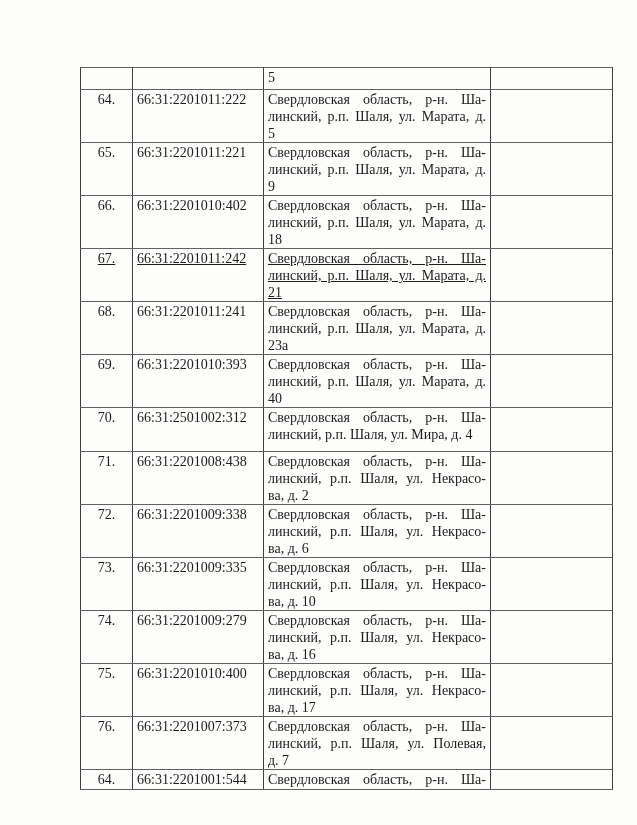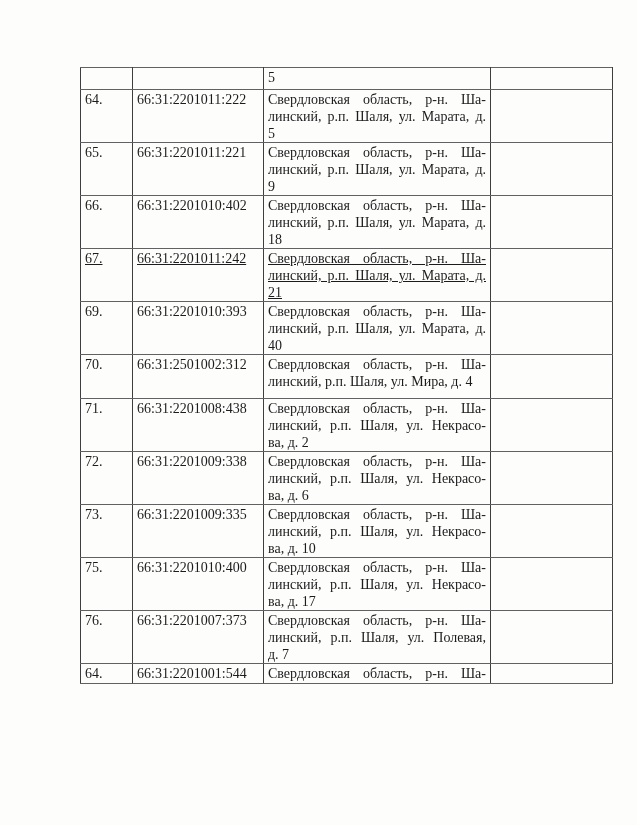--- a/index.html
+++ b/index.html
@@ -36,21 +36,21 @@
     border-right: 1px solid #3e3e3e;
     border-top: 1px solid #616161;
     border-bottom: 1px solid #616161;
     vertical-align: top;
     padding: 1px 4px 0 4px;
     font-size: 14px;
     line-height: 17px;
     overflow: hidden;
   }
   td.c-num {
-    text-align: left;
+    text-align: center;
     padding-right: 9px;
   }
   td.c-cad {
     padding-left: 3px;
     white-space: nowrap;
   }
   td.c-addr {
     padding-left: 4px;
     padding-right: 4px;
   }
@@ -115,20 +115,30 @@
         <tr style="height: 52px; text-decoration: underline;">
           <td class="c-num">67.</td>
           <td class="c-cad">66:31:2201011:242</td>
           <td class="c-addr">
             <div class="addr-line just">Свердловская область, р-н. Ша-</div>
             <div class="addr-line just">линский, р.п. Шаля, ул. Марата, д.</div>
             <div class="addr-line">21</div>
           </td>
           <td class="c-note"></td>
         </tr>
+        <tr style="height: 52px;">
+          <td class="c-num">68.</td>
+          <td class="c-cad">66:31:2201011:241</td>
+          <td class="c-addr">
+            <div class="addr-line just">Свердловская область, р-н. Ша-</div>
+            <div class="addr-line just">линский, р.п. Шаля, ул. Марата, д.</div>
+            <div class="addr-line">23а</div>
+          </td>
+          <td class="c-note"></td>
+        </tr>
         <tr style="height: 52px; margin-left: 9px;">
           <td class="c-num">69.</td>
           <td class="c-cad">66:31:2201010:393</td>
           <td class="c-addr">
             <div class="addr-line just">Свердловская область, р-н. Ша-</div>
             <div class="addr-line just">линский, р.п. Шаля, ул. Марата, д.</div>
             <div class="addr-line">40</div>
           </td>
           <td class="c-note"></td>
         </tr>
@@ -161,20 +171,30 @@
           </td>
           <td class="c-note"></td>
         </tr>
         <tr style="height: 52px;">
           <td class="c-num">73.</td>
           <td class="c-cad">66:31:2201009:335</td>
           <td class="c-addr">
             <div class="addr-line just">Свердловская область, р-н. Ша-</div>
             <div class="addr-line just">линский, р.п. Шаля, ул. Некрасо-</div>
             <div class="addr-line">ва, д. 10</div>
+          </td>
+          <td class="c-note"></td>
+        </tr>
+        <tr style="height: 52px;">
+          <td class="c-num">74.</td>
+          <td class="c-cad">66:31:2201009:279</td>
+          <td class="c-addr">
+            <div class="addr-line just">Свердловская область, р-н. Ша-</div>
+            <div class="addr-line just">линский, р.п. Шаля, ул. Некрасо-</div>
+            <div class="addr-line">ва, д. 16</div>
           </td>
           <td class="c-note"></td>
         </tr>
         <tr style="height: 52px;">
           <td class="c-num">75.</td>
           <td class="c-cad">66:31:2201010:400</td>
           <td class="c-addr">
             <div class="addr-line just">Свердловская область, р-н. Ша-</div>
             <div class="addr-line just">линский, р.п. Шаля, ул. Некрасо-</div>
             <div class="addr-line">ва, д. 17</div>

